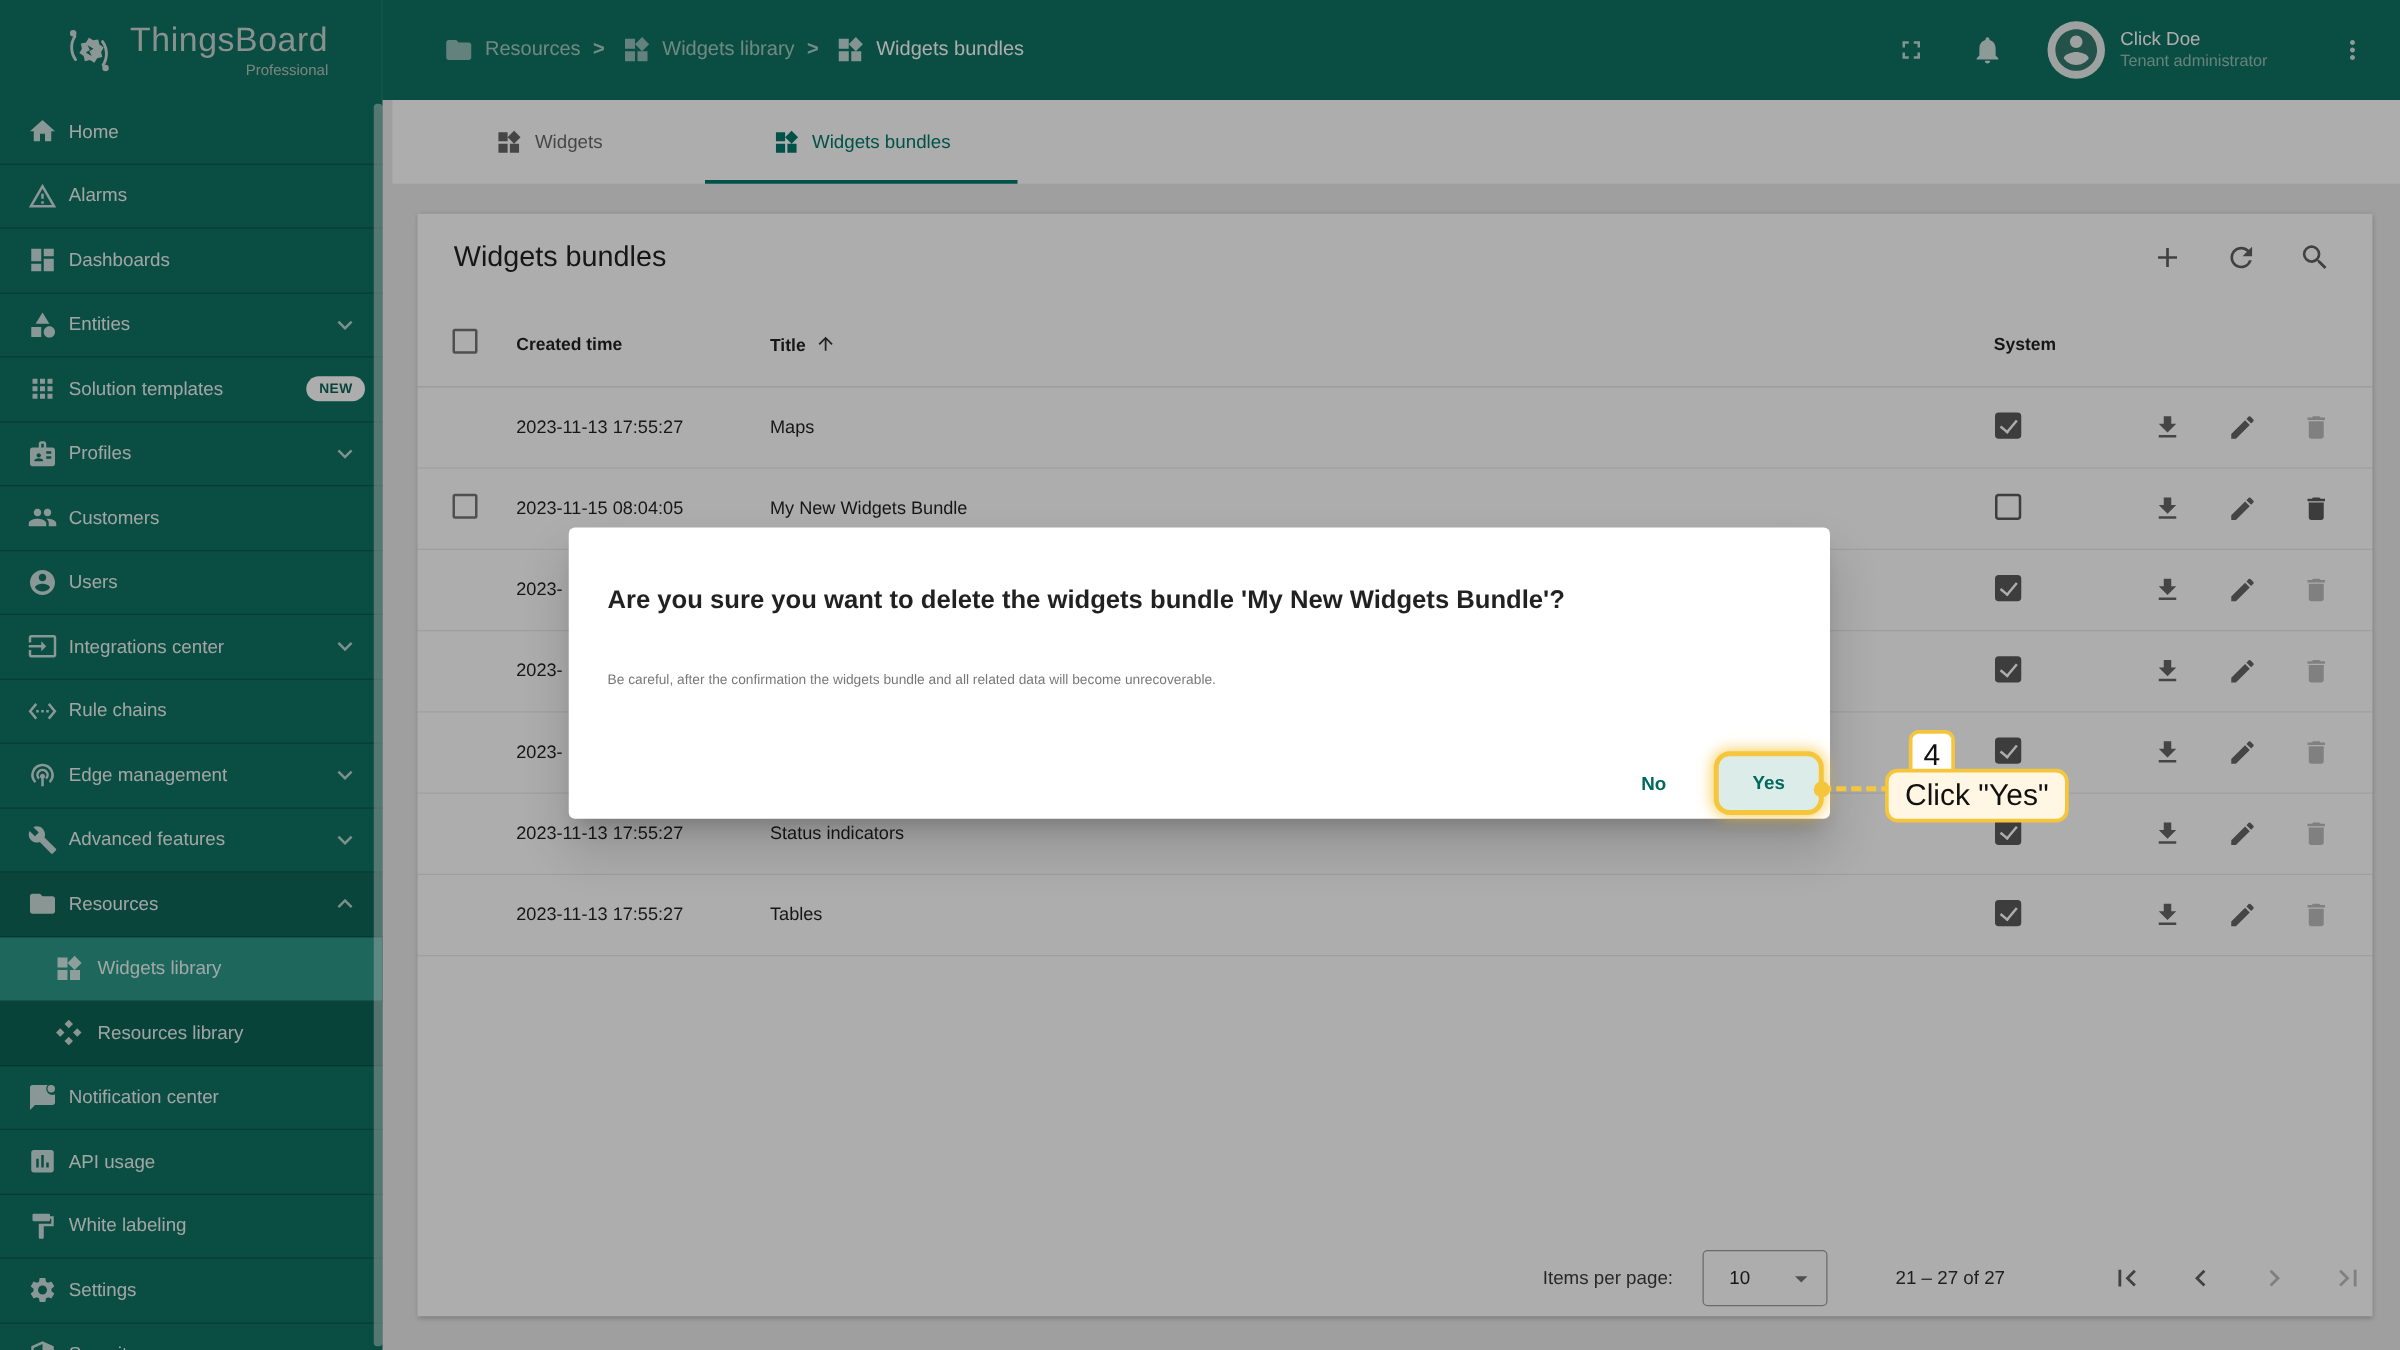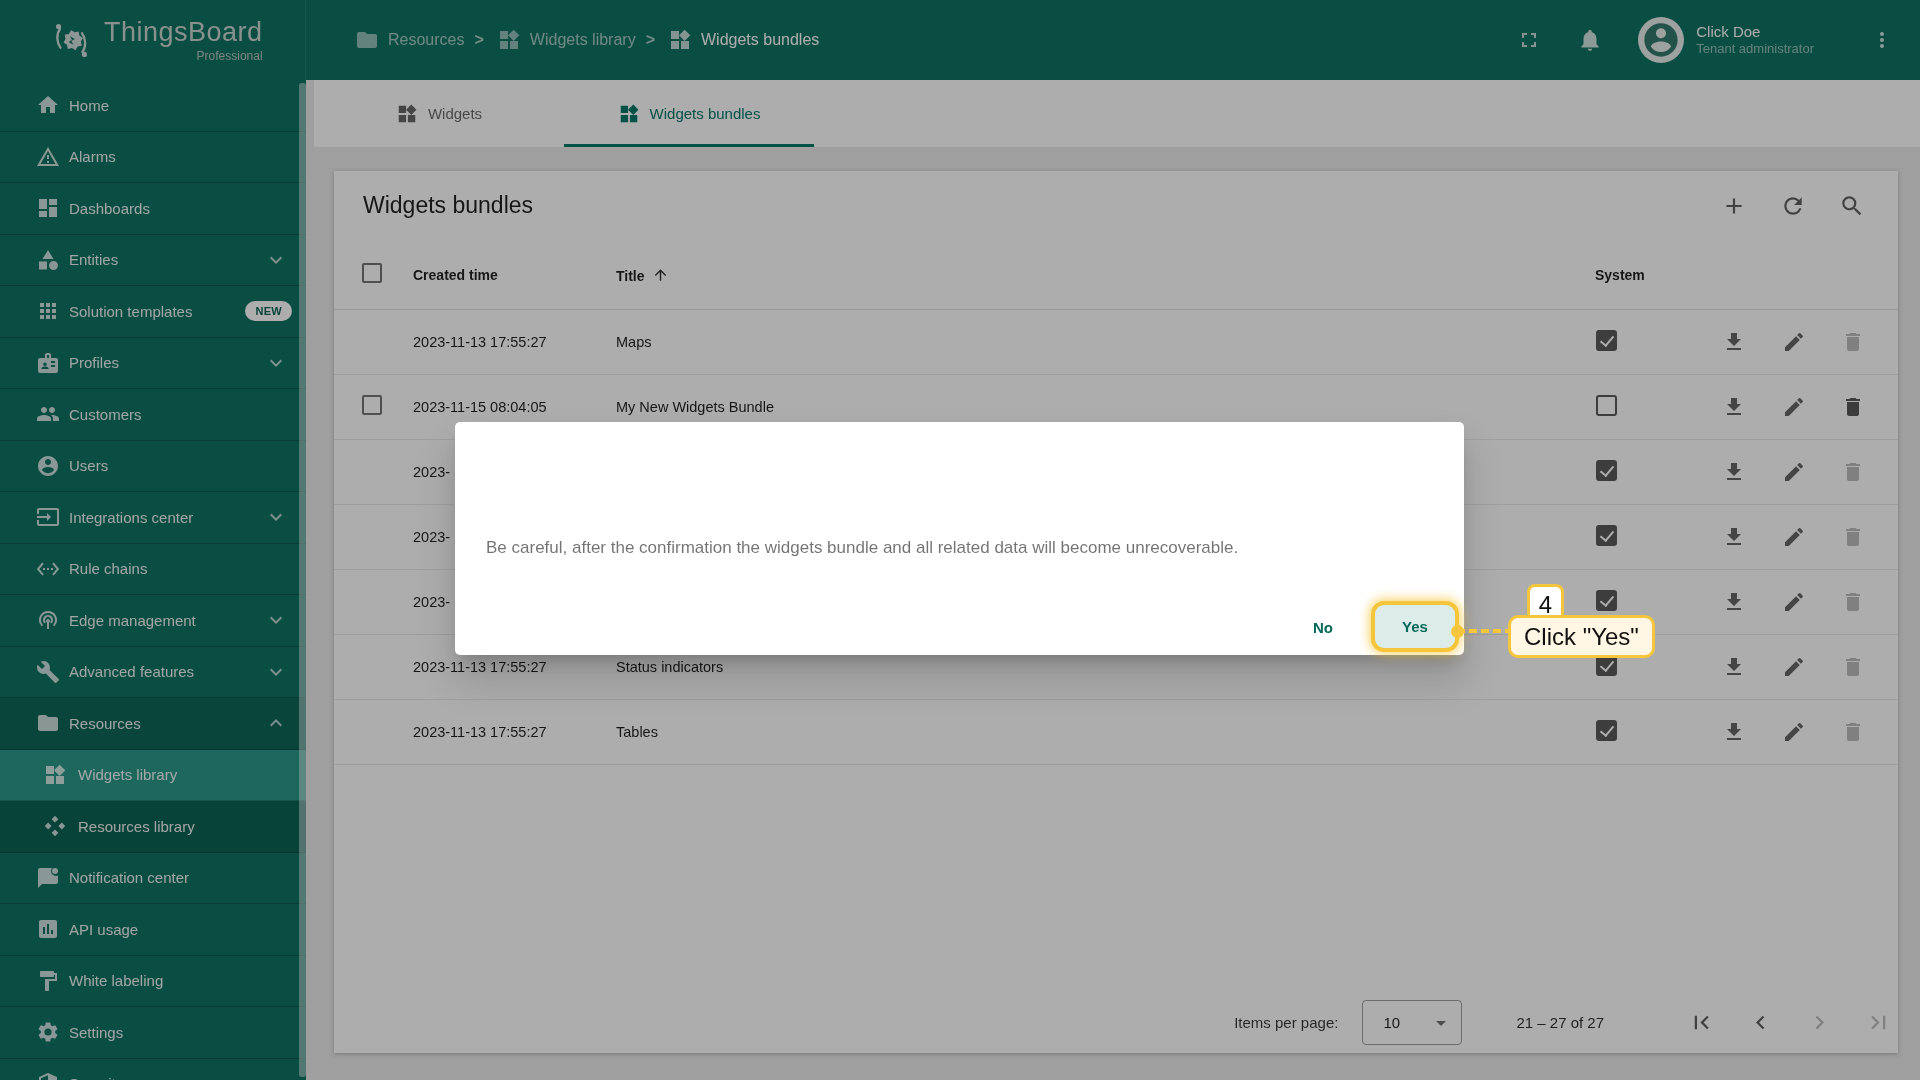--- a/index.html
+++ b/index.html
@@ -27,21 +27,21 @@
   .bell{width:26px;height:26px;margin-left:36px;color:rgba(255,255,255,0.8);}
   .avatar{width:46px;height:46px;border-radius:50%;background:#e7efec;margin-left:35px;display:flex;align-items:center;justify-content:center;overflow:hidden;}
   .avatar .ico{width:40px;height:40px;color:#33796c;}
   .user-block{margin-left:12px;line-height:1.3;}
   .user-name{color:#fff;font-size:15px;}
   .user-role{color:rgba(255,255,255,0.55);font-size:13px;}
   .kebab{width:24px;height:24px;margin-left:56px;color:rgba(255,255,255,0.8);}
 
   
   .sidebar{position:absolute;left:0;top:80px;width:306px;height:1000px;background:#107263;overflow:hidden;z-index:4;}
-  .side-item{height:51.5px;display:flex;align-items:center;padding-left:36px;border-bottom:1px solid rgba(0,0,0,0.22);color:rgba(255,255,255,0.92);cursor:pointer;}
+  .side-item{height:51.5px;display:flex;align-items:center;padding-left:22px;border-bottom:1px solid rgba(0,0,0,0.22);color:rgba(255,255,255,0.92);cursor:pointer;}
   .side-item .s-icon{width:24px;height:24px;color:rgba(255,255,255,0.78);flex:0 0 auto;}
   .side-item .s-label{margin-left:9px;font-size:15px;font-weight:500;white-space:nowrap;}
   .side-item .s-chev{width:24px;height:24px;margin-left:auto;margin-right:18px;color:rgba(255,255,255,0.7);}
   .side-item .s-badge{margin-left:auto;margin-right:14px;background:#fff;color:#0c6557;font-size:11px;font-weight:700;padding:4px 10px;border-radius:11px;letter-spacing:.3px;}
   .side-item.open{background:rgba(0,0,0,0.10);}
   .side-item.sub{background:rgba(0,0,0,0.13);padding-left:43px;}
   .side-item.sub .s-label{margin-left:11px;}
   .side-item.selected{background:#2b998a;}
   .side-scroll{position:absolute;right:0;top:3px;width:7px;height:994px;background:rgba(255,255,255,0.45);border-radius:3px;z-index:5;}
 
@@ -89,21 +89,21 @@
   .nav-btn{width:40px;height:40px;display:flex;align-items:center;justify-content:center;cursor:pointer;margin-left:19px;}
   .nav-btn .ico{width:27px;height:27px;}
   .nav-on{color:rgba(0,0,0,0.62);}
   .nav-off{color:rgba(0,0,0,0.26);}
 
   
   .overlay{position:absolute;inset:0;background:rgba(0,0,0,0.32);z-index:50;}
   .dialog{position:absolute;left:455px;top:422px;width:1009px;height:233px;background:#fff;border-radius:5px;
           box-shadow:0 11px 15px -7px rgba(0,0,0,.2),0 24px 38px 3px rgba(0,0,0,.14);z-index:60;}
   .dlg-title{position:absolute;left:31px;top:46px;font-size:20.5px;font-weight:600;color:rgba(0,0,0,0.87);white-space:nowrap;}
-  .dlg-msg{position:absolute;left:31px;top:116px;font-size:17px;color:rgba(0,0,0,0.55);white-space:nowrap;}
+  .dlg-msg{position:absolute;left:31px;top:116px;font-size:11px;color:rgba(0,0,0,0.55);white-space:nowrap;}
   .btn-no{position:absolute;left:836px;top:186px;width:64px;height:38px;display:flex;align-items:center;justify-content:center;
           color:#00695c;font-size:15px;font-weight:700;border-radius:4px;cursor:pointer;}
   .btn-yes-hl{position:absolute;left:916px;top:179px;width:88px;height:51px;background:#dcece8;border:4px solid #f5c63c;border-radius:13px;
           box-shadow:0 0 11px 2px rgba(245,198,60,0.75);display:flex;align-items:center;justify-content:center;cursor:pointer;}
   .btn-yes-hl span{color:#00695c;font-size:15px;font-weight:700;}
 
   
   .anno{z-index:70;}
   .anno-dot{position:absolute;left:1451px;top:625px;width:13px;height:13px;border-radius:50%;background:#f5c63c;}
   .anno-line{position:absolute;left:1457px;top:629px;width:56px;height:0;border-top:4px dashed #f5c63c;}
@@ -685,20 +685,21 @@
                 <path d="M5.59 7.41 10.18 12l-4.59 4.59L7 18l6-6-6-6-1.41 1.41zM16 6h2v12h-2z"></path>
               </svg>
             </span>
           </span>
       </div>
     </div>
   </div>
 
   <div class="overlay"></div>
   <div class="dialog">
+    <div class="dlg-title">Are you sure you want to delete the widgets bundle 'My New Widgets Bundle'?</div>
     <div class="dlg-msg">Be careful, after the confirmation the widgets bundle and all related data will become unrecoverable.</div>
     <div class="btn-no">No</div>
     <div class="btn-yes-hl">
       <span>Yes</span>
     </div>
   </div>
 
   <div class="anno anno-dot" style="z-index:70"></div>
   <div class="anno anno-line" style="z-index:70"></div>
   <div class="anno anno-step" style="z-index:70">4</div>

